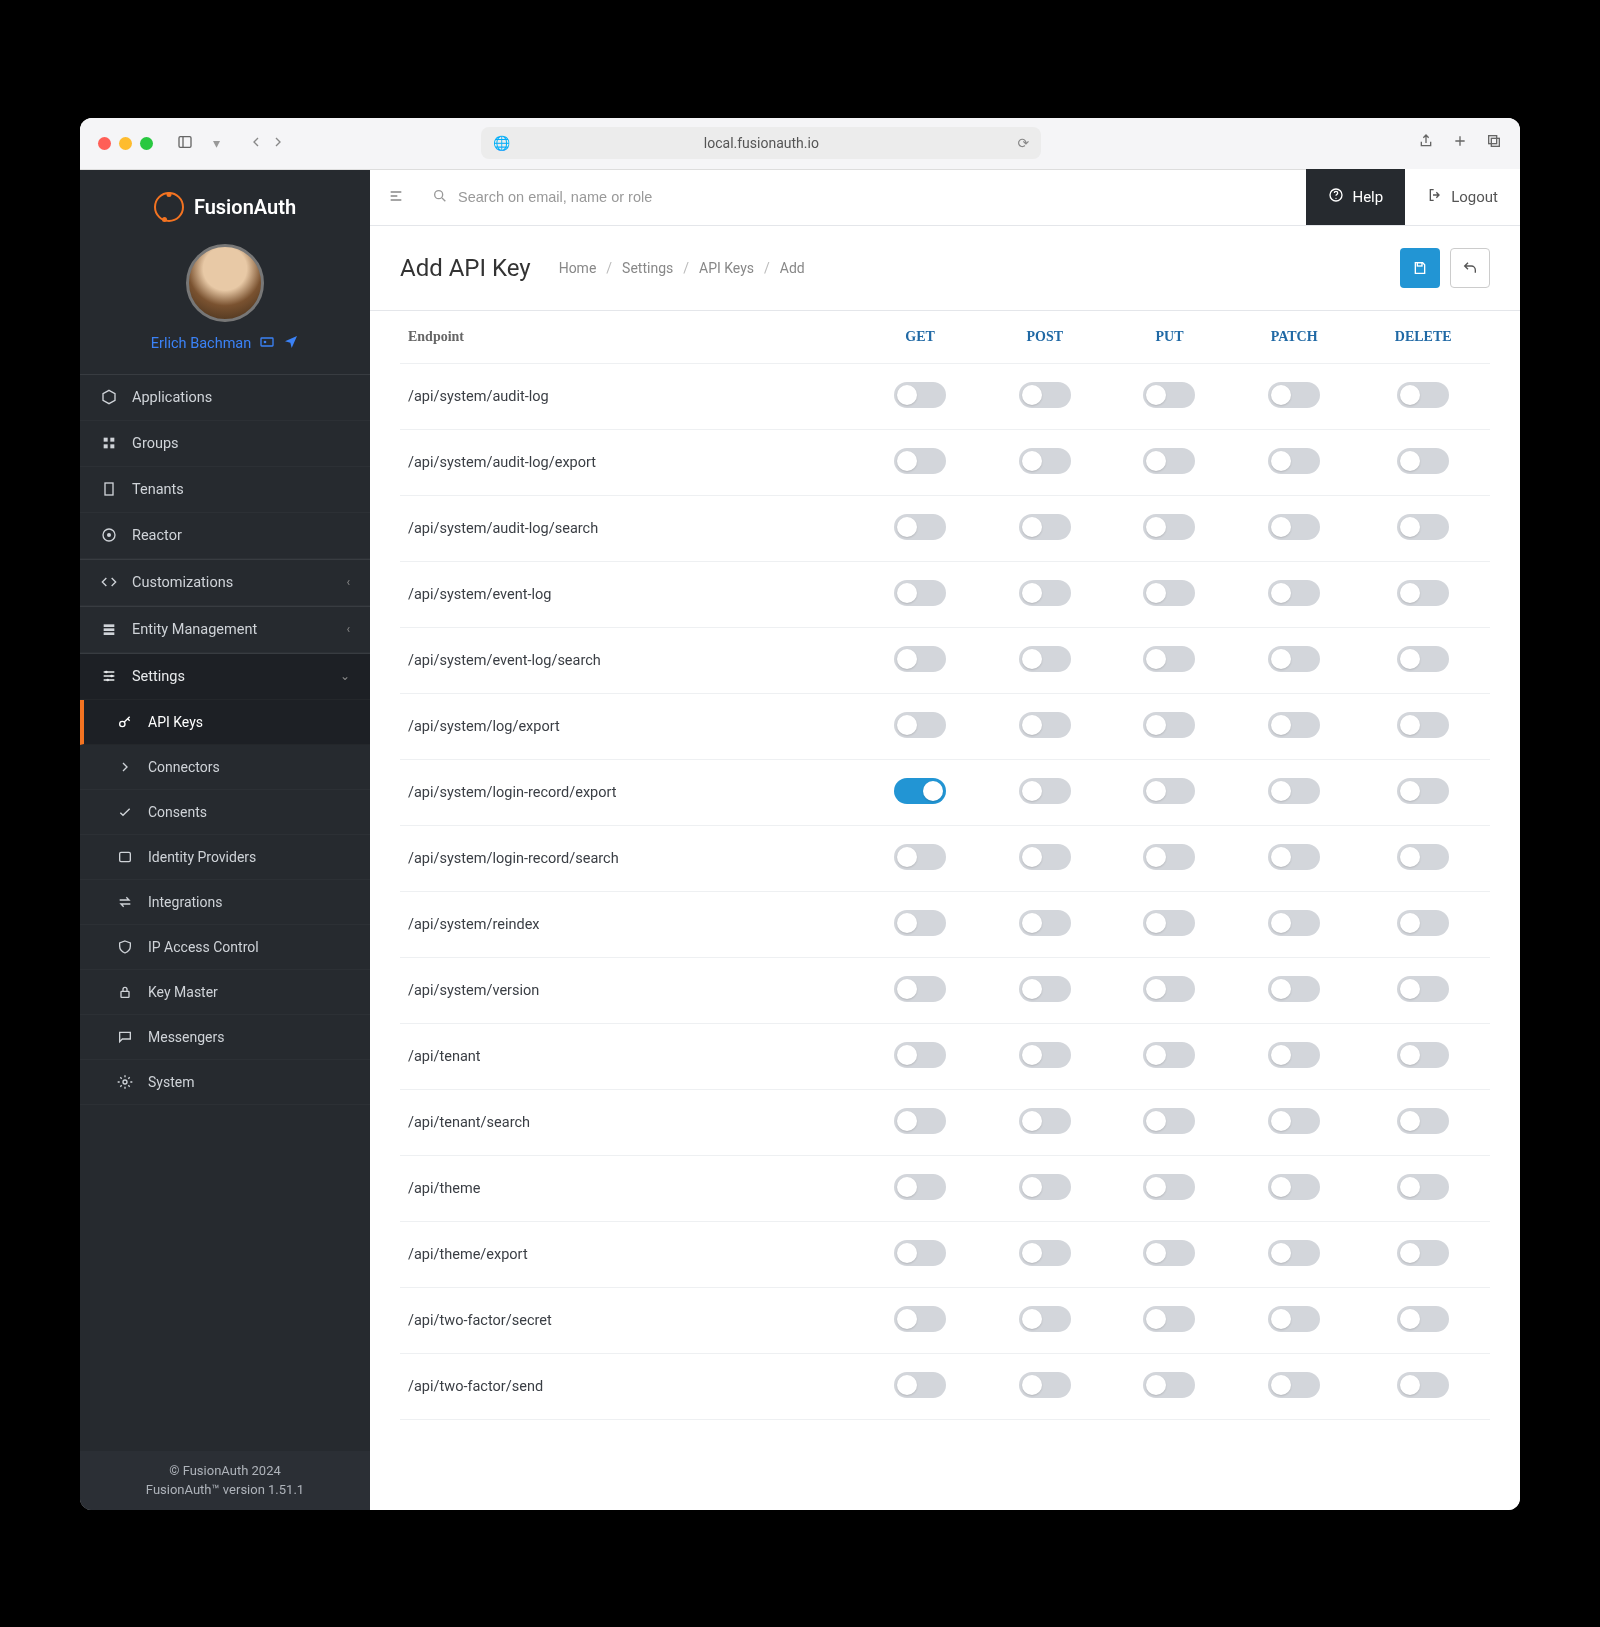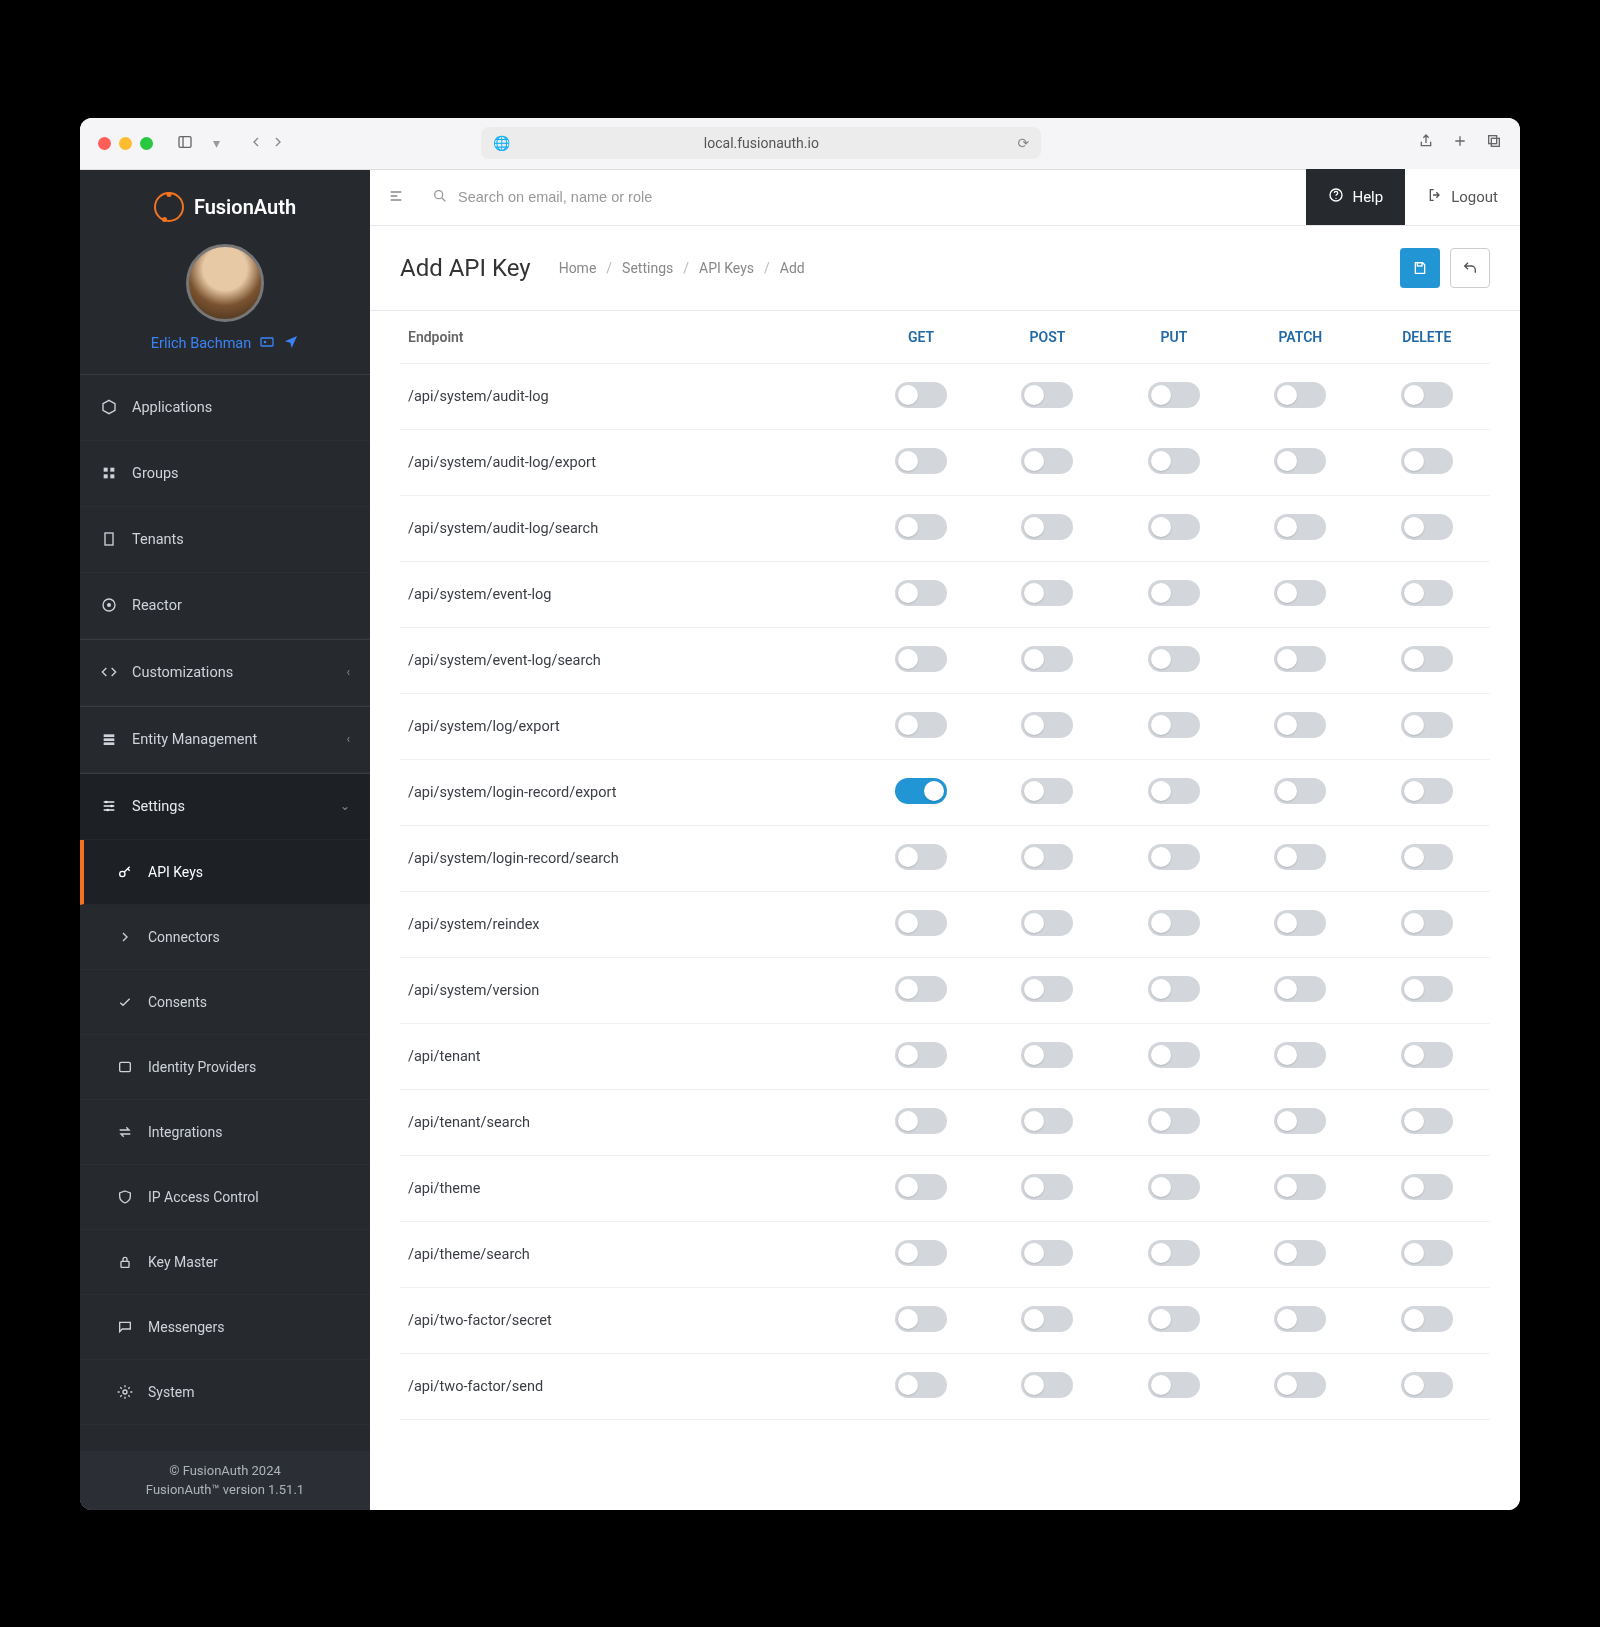--- a/index.html
+++ b/index.html
@@ -73,21 +73,21 @@
   .avatar {
     width: 78px; height: 78px; border-radius:50%; border:3px solid #777;
     background: radial-gradient(circle at 50% 30%, #e8c9a6 0 35%, #7a5230 60%, #3b2a18 100%);
     display:flex; align-items:center; justify-content:center;
   }
   .profile-name { margin-top:12px; color:#3b82f6; font-size:14.5px; display:flex; align-items:center; gap:8px; }
 
   .nav { flex:1; overflow:auto; }
   .nav-item {
     display:flex; align-items:center; gap:14px;
-    padding: 24px 20px; color:#cfd3d8; cursor:pointer;
+    padding: 14px 20px; color:#cfd3d8; cursor:pointer;
     border-bottom: 1px solid rgba(255,255,255,0.03);
   }
   .nav-item.section { color:#cfd3d8; }
   .nav-item .chev { margin-left:auto; font-size:12px; color:#888; }
   .nav-item.expanded { color:#e8eaec; }
   .nav-item.top-border { border-top:1px solid #383c41; }
   .nav-sub .nav-item { padding-left: 36px; font-size:14px; }
   .nav-item.active {
     background:#1d2025; border-left:4px solid #f37321; padding-left:32px; color:#fff;
   }
@@ -128,21 +128,21 @@
     display:flex; align-items:center; justify-content:center; border:none;
   }
   .btn-back {
     width:40px; height:40px; background:#fff; border:1px solid #ccc; border-radius:4px;
     display:flex; align-items:center; justify-content:center; color:#555;
   }
 
   .table-wrap { overflow:auto; padding: 0 30px 30px; }
   table { width:100%; border-collapse:collapse; }
   th, td { text-align:left; padding: 18px 8px; white-space:nowrap; }
-  th { color:#666; font-weight:600; font-size:14px; }
+  th { color:#666; font-weight:600; font-size:14px;font-family:Liberation Serif, serif; }
   th.method { color:#2069a5; text-align:center; }
   td.endpoint { color:#3a3e44; font-size:14.5px; width:42%; }
   td.toggle-cell { text-align:center; }
   tr { border-bottom:1px solid #eef0f2; }
 
   .toggle {
     display:inline-block; width:52px; height:26px; border-radius:14px;
     background:#d3d6db; position:relative; cursor:pointer;
   }
   .toggle:after {
@@ -545,21 +545,21 @@
               </tr>
               <tr>
                 <td class="endpoint">/api/theme</td>
                 <td class="toggle-cell"><span class="toggle"></span></td>
                 <td class="toggle-cell"><span class="toggle"></span></td>
                 <td class="toggle-cell"><span class="toggle"></span></td>
                 <td class="toggle-cell"><span class="toggle"></span></td>
                 <td class="toggle-cell"><span class="toggle"></span></td>
               </tr>
               <tr>
-                <td class="endpoint">/api/theme/search</td>
+                <td class="endpoint">/api/theme/export</td>
                 <td class="toggle-cell"><span class="toggle"></span></td>
                 <td class="toggle-cell"><span class="toggle"></span></td>
                 <td class="toggle-cell"><span class="toggle"></span></td>
                 <td class="toggle-cell"><span class="toggle"></span></td>
                 <td class="toggle-cell"><span class="toggle"></span></td>
               </tr>
               <tr>
                 <td class="endpoint">/api/two-factor/secret</td>
                 <td class="toggle-cell"><span class="toggle"></span></td>
                 <td class="toggle-cell"><span class="toggle"></span></td>

